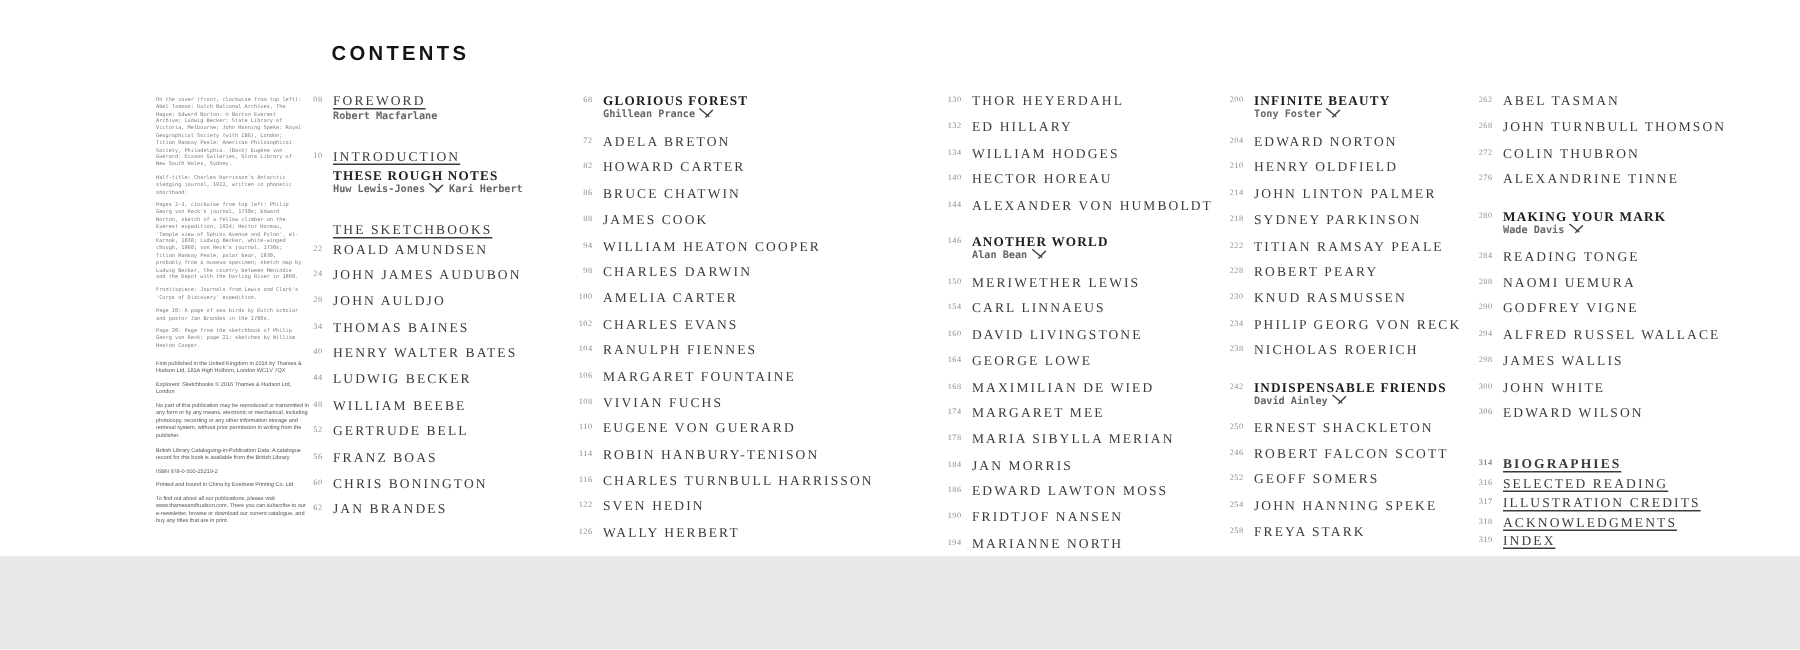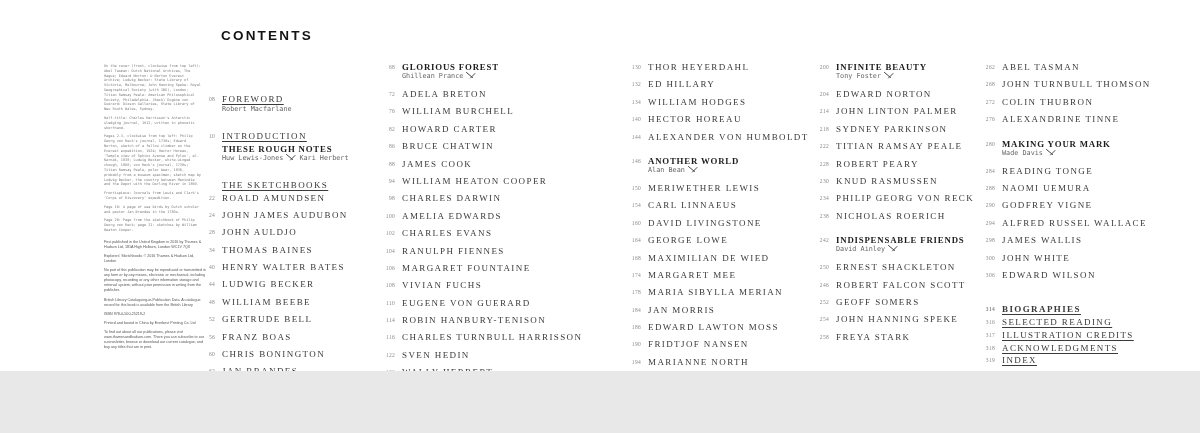--- a/index.html
+++ b/index.html
@@ -45,42 +45,42 @@
     font-family:"Liberation Serif", serif;
     font-size:5.5px;line-height:11px;color:#8a8a8a;letter-spacing:0.3px;
   }
   
   .entry .row{height:17.4px;}
   .name{
     font-size:9px;line-height:10.5px;letter-spacing:1.4px;
     color:#3a3a3a;white-space:nowrap;
   }
   
-  .section{margin-bottom:2px;margin-top:32px;}
+  .section{margin-bottom:2px;}
   .section .row{min-height:10px;}
   .sect{
     font-size:9px;line-height:10.5px;letter-spacing:1.4px;color:#3a3a3a;
     text-decoration:underline;text-underline-offset:2px;text-decoration-thickness:0.6px;
     white-space:nowrap;
   }
   .back .row{height:12.8px;}
   .back{margin-bottom:0;}
   
   .feature{margin-bottom:7px;}
   .feature .row{height:10px;}
   .feat{
     font-family:Liberation Serif, serif;font-weight:bold;
     font-size:8.8px;line-height:10px;letter-spacing:0.8px;color:#1d1d1d;
     white-space:nowrap;
   }
   
   .byline{height:10px;}
   .by{
     font-family:"DejaVu Sans Mono", monospace;
-    font-size:6.8px;line-height:9px;color:#666;white-space:nowrap;
+    font-size:6.8px;line-height:9px;color:#666;white-space:nowrap;font-weight:bold;
   }
   .by .pen{display:inline-block;margin:0 3px;vertical-align:-1px;}
   
   .section.gap{margin-top:16px;}
   .feature.gap{margin-top:7px;}
   .back.gap{margin-top:17px;font-weight:bold;}
 </style>
 </head>
 <body>
 
@@ -223,26 +223,20 @@
         </div>
       </div>
       <div class="entry">
         <div class="row">
           <span class="num">72</span>
           <span class="name">ADELA BRETON</span>
         </div>
       </div>
       <div class="entry">
         <div class="row">
-          <span class="num">76</span>
-          <span class="name">WILLIAM BURCHELL</span>
-        </div>
-      </div>
-      <div class="entry">
-        <div class="row">
           <span class="num">82</span>
           <span class="name">HOWARD CARTER</span>
         </div>
       </div>
       <div class="entry">
         <div class="row">
           <span class="num">86</span>
           <span class="name">BRUCE CHATWIN</span>
         </div>
       </div>
@@ -260,21 +254,21 @@
       </div>
       <div class="entry">
         <div class="row">
           <span class="num">98</span>
           <span class="name">CHARLES DARWIN</span>
         </div>
       </div>
       <div class="entry">
         <div class="row">
           <span class="num">100</span>
-          <span class="name">AMELIA EDWARDS</span>
+          <span class="name">AMELIA CARTER</span>
         </div>
       </div>
       <div class="entry">
         <div class="row">
           <span class="num">102</span>
           <span class="name">CHARLES EVANS</span>
         </div>
       </div>
       <div class="entry">
         <div class="row">
@@ -445,20 +439,26 @@
           <span class="num"></span>
           <span class="by"><span>Tony Foster</span><svg class="pen" width="10" height="7" viewBox="0 0 10 7">
     <path d="M0.5 0.5 L6.5 5.5 M9 1.5 L4.5 6" stroke="#444" stroke-width="1" fill="none" stroke-linecap="round"></path>
   </svg></span>
         </div>
       </div>
       <div class="entry">
         <div class="row">
           <span class="num">204</span>
           <span class="name">EDWARD NORTON</span>
+        </div>
+      </div>
+      <div class="entry">
+        <div class="row">
+          <span class="num">210</span>
+          <span class="name">HENRY OLDFIELD</span>
         </div>
       </div>
       <div class="entry">
         <div class="row">
           <span class="num">214</span>
           <span class="name">JOHN LINTON PALMER</span>
         </div>
       </div>
       <div class="entry">
         <div class="row">

